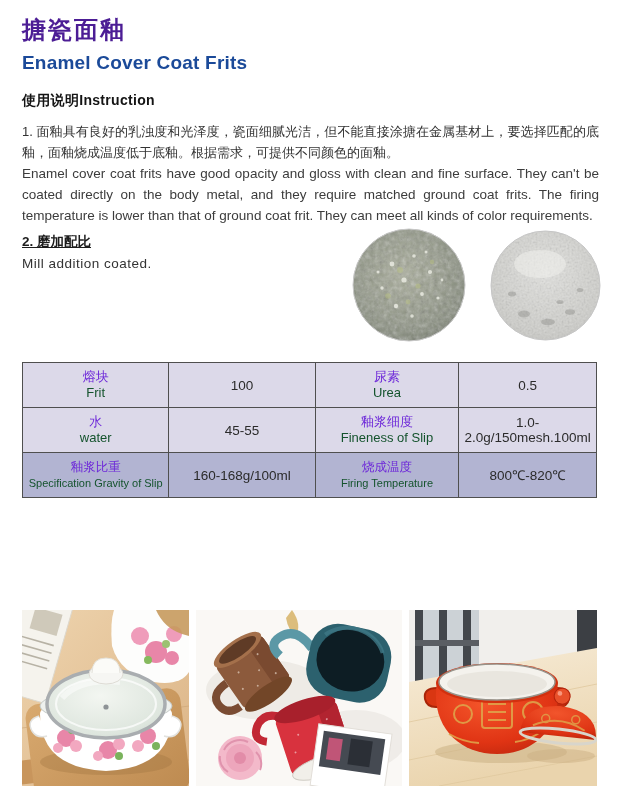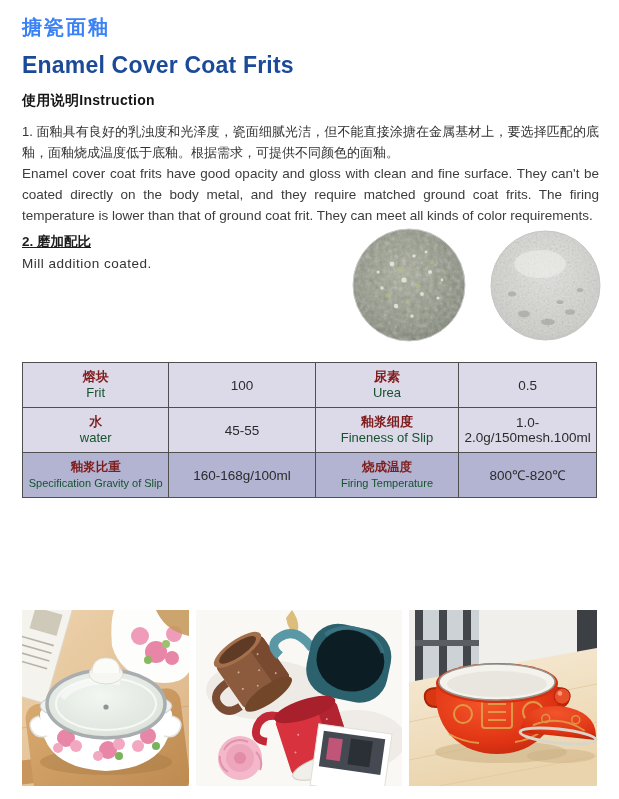--- a/index.html
+++ b/index.html
@@ -1,39 +1,39 @@
 <!DOCTYPE html>
 <html><head>
 <meta charset="utf-8">
 <style>
   html,body { margin:0; padding:0; background:#ffffff; }
   body { width:619px; height:799px; position:relative; font-family:"Liberation Sans", sans-serif; color:#222; }
   .page { position:absolute; inset:0; width:619px; height:799px; overflow:hidden; background:#fff; }
 
   .abs { position:absolute; }
 
-  .title-zh { left:22px; top:14px; font-size:20px; font-weight:bold; color:#3b82f6; letter-spacing:2px; }
-  .title-en { left:22px; top:52px; font-size:23px; font-weight:bold; color:#1b4a99; letter-spacing:0.2px; }
+  .title-zh { left:22px; top:14px; font-size:24px; font-weight:bold; color:#4c1d95; letter-spacing:2px; }
+  .title-en { left:22px; top:52px; font-size:19px; font-weight:bold; color:#1b4a99; letter-spacing:0.2px; }
 
   .instr-heading { left:22px; top:92px; font-size:14px; font-weight:bold; color:#141414; letter-spacing:0.3px; }
 
   .para-zh { left:22px; top:122px; width:577px; font-size:13px; line-height:20.5px; color:#333; text-align:justify; }
   .para-en { left:22px; top:163px; width:577px; font-size:13.5px; line-height:21px; color:#3c3c3c; text-align:justify; }
 
   .sec2-zh { left:22px; top:233px; font-size:13.5px; font-weight:bold; color:#1c1c1c;text-decoration:underline; }
   .sec2-en { left:22px; top:256px; font-size:13.5px; color:#333; letter-spacing:0.5px; }
 
   .powder-left  { left:352px; top:228px; width:114px; height:114px; }
   .powder-right { left:490px; top:230px; width:111px; height:111px; }
 
   table.spec { left:22px; top:362px; position:absolute; width:575px; border-collapse:collapse; table-layout:fixed; }
   table.spec td { border:1px solid #4f4f4f; text-align:center; vertical-align:middle; height:42px; padding:1px 3px; }
   tr.light td { background:#dcd9e9; }
   tr.dark td  { background:#b2b4d2; }
-  td .zh { font-size:13px; color:#7f1d1d; line-height:16px;font-weight:bold; }
+  td .zh { font-size:13px; color:#6d28d9; line-height:16px; }
   td .en { font-size:13px; color:#14532d; line-height:16px; }
   td.small .en { font-size:11px; }
   td.small .zh { font-size:12.5px; }
   td.val { font-size:13.5px; color:#2b2b2b; }
 
   .photos { left:22px; top:610px; width:575px; height:176px; display:flex; gap:7px; position:absolute; }
   .photos figure { margin:0; padding:0; height:176px; overflow:hidden; }
   .photos svg { display:block; width:100%; height:100%; }
   .ph1 { width:167px; } .ph2 { width:206px; } .ph3 { width:188px; }
 </style>

